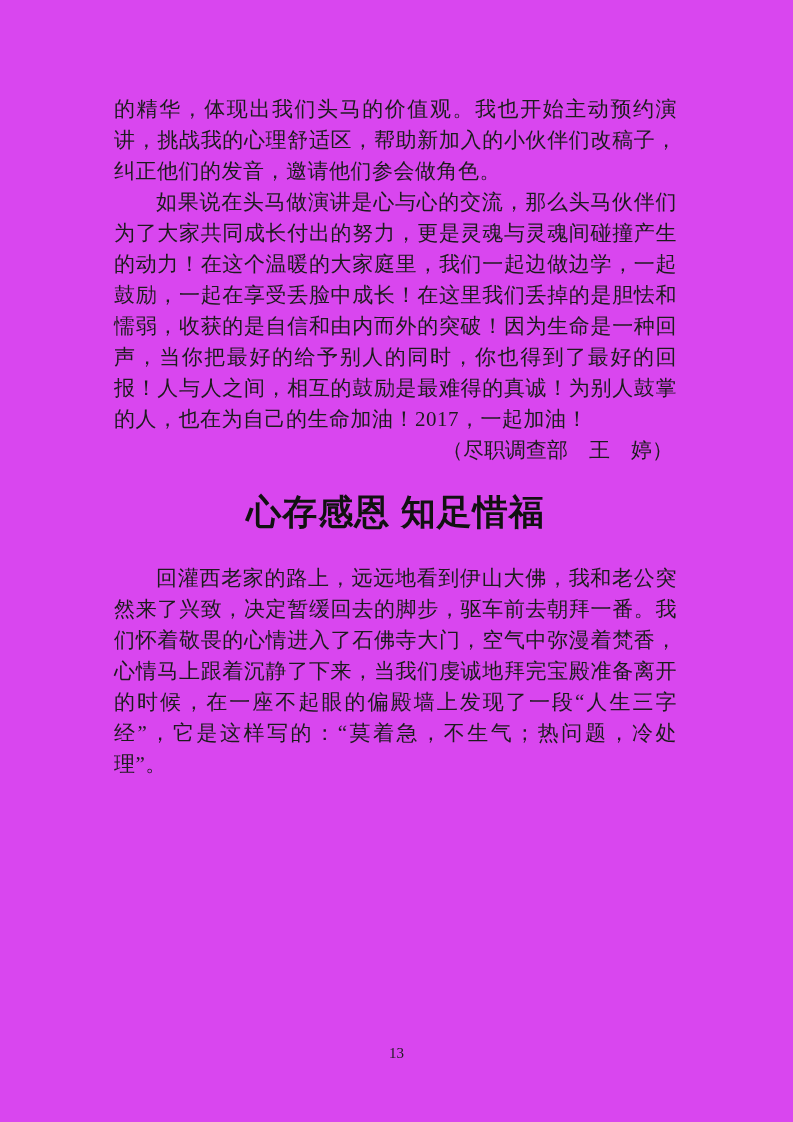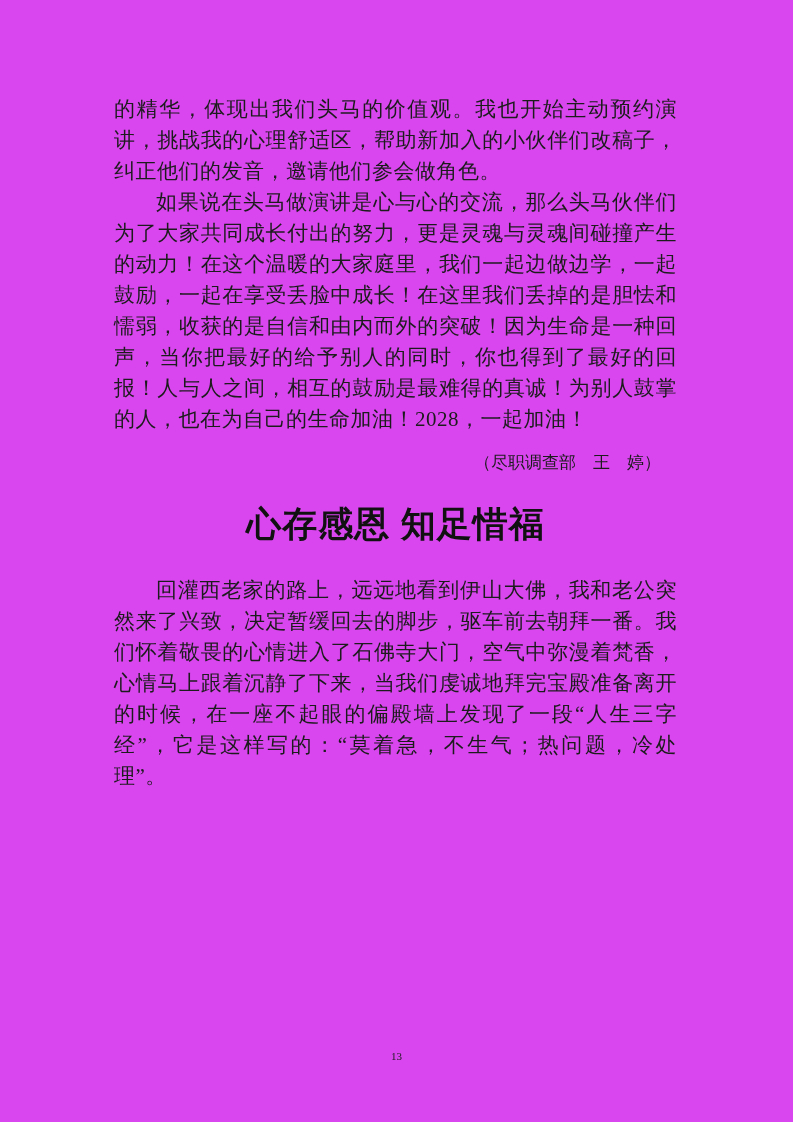--- a/index.html
+++ b/index.html
@@ -26,55 +26,55 @@
     margin: 0;
     font-size: 21px;
     line-height: 31px;
     text-align: justify;
     letter-spacing: 0.5px;
   }
   .indent {
     text-indent: 2em;
   }
   .attribution {
-    margin: 12px;
-    font-size: 17px;
+    margin: 0;
+    font-size: 21px;
     line-height: 31px;
     text-align: right;
     padding-right: 4px;
   }
   .article-title {
     font-family: "Liberation Sans", "DejaVu Sans", sans-serif;
     font-weight: bold;
     font-size: 35px;
     color: #111111;
     text-align: center;
     margin: 23px 0 27px 0;
     letter-spacing: 1px;
   }
   .page-number {
     position: absolute;
     left: 0;
     right: 0;
     bottom: 60px;
     text-align: center;
-    font-size: 11px;
+    font-size: 15px;
     color: #1c1c1c;
   }
 </style>
 </head>
 <body>
 
 <div class="page">
   <div class="content">
 
     <p class="body-p">的精华，体现出我们头马的价值观。我也开始主动预约演讲，挑战我的心理舒适区，帮助新加入的小伙伴们改稿子，纠正他们的发音，邀请他们参会做角色。</p>
 
 
-    <p class="body-p indent">如果说在头马做演讲是心与心的交流，那么头马伙伴们为了大家共同成长付出的努力，更是灵魂与灵魂间碰撞产生的动力！在这个温暖的大家庭里，我们一起边做边学，一起鼓励，一起在享受丢脸中成长！在这里我们丢掉的是胆怯和懦弱，收获的是自信和由内而外的突破！因为生命是一种回声，当你把最好的给予别人的同时，你也得到了最好的回报！人与人之间，相互的鼓励是最难得的真诚！为别人鼓掌的人，也在为自己的生命加油！2028，一起加油！</p>
+    <p class="body-p indent">如果说在头马做演讲是心与心的交流，那么头马伙伴们为了大家共同成长付出的努力，更是灵魂与灵魂间碰撞产生的动力！在这个温暖的大家庭里，我们一起边做边学，一起鼓励，一起在享受丢脸中成长！在这里我们丢掉的是胆怯和懦弱，收获的是自信和由内而外的突破！因为生命是一种回声，当你把最好的给予别人的同时，你也得到了最好的回报！人与人之间，相互的鼓励是最难得的真诚！为别人鼓掌的人，也在为自己的生命加油！2017，一起加油！</p>
 
     <p class="attribution">（尽职调查部　王　婷）</p>
 
     <h1 class="article-title">心存感恩 知足惜福</h1>
 
     <p class="body-p indent">回灌西老家的路上，远远地看到伊山大佛，我和老公突然来了兴致，决定暂缓回去的脚步，驱车前去朝拜一番。我们怀着敬畏的心情进入了石佛寺大门，空气中弥漫着梵香，心情马上跟着沉静了下来，当我们虔诚地拜完宝殿准备离开的时候，在一座不起眼的偏殿墙上发现了一段“人生三字经”，它是这样写的：“莫着急，不生气；热问题，冷处理”。</p>
 
   </div>
 
   <div class="page-number">13</div>

